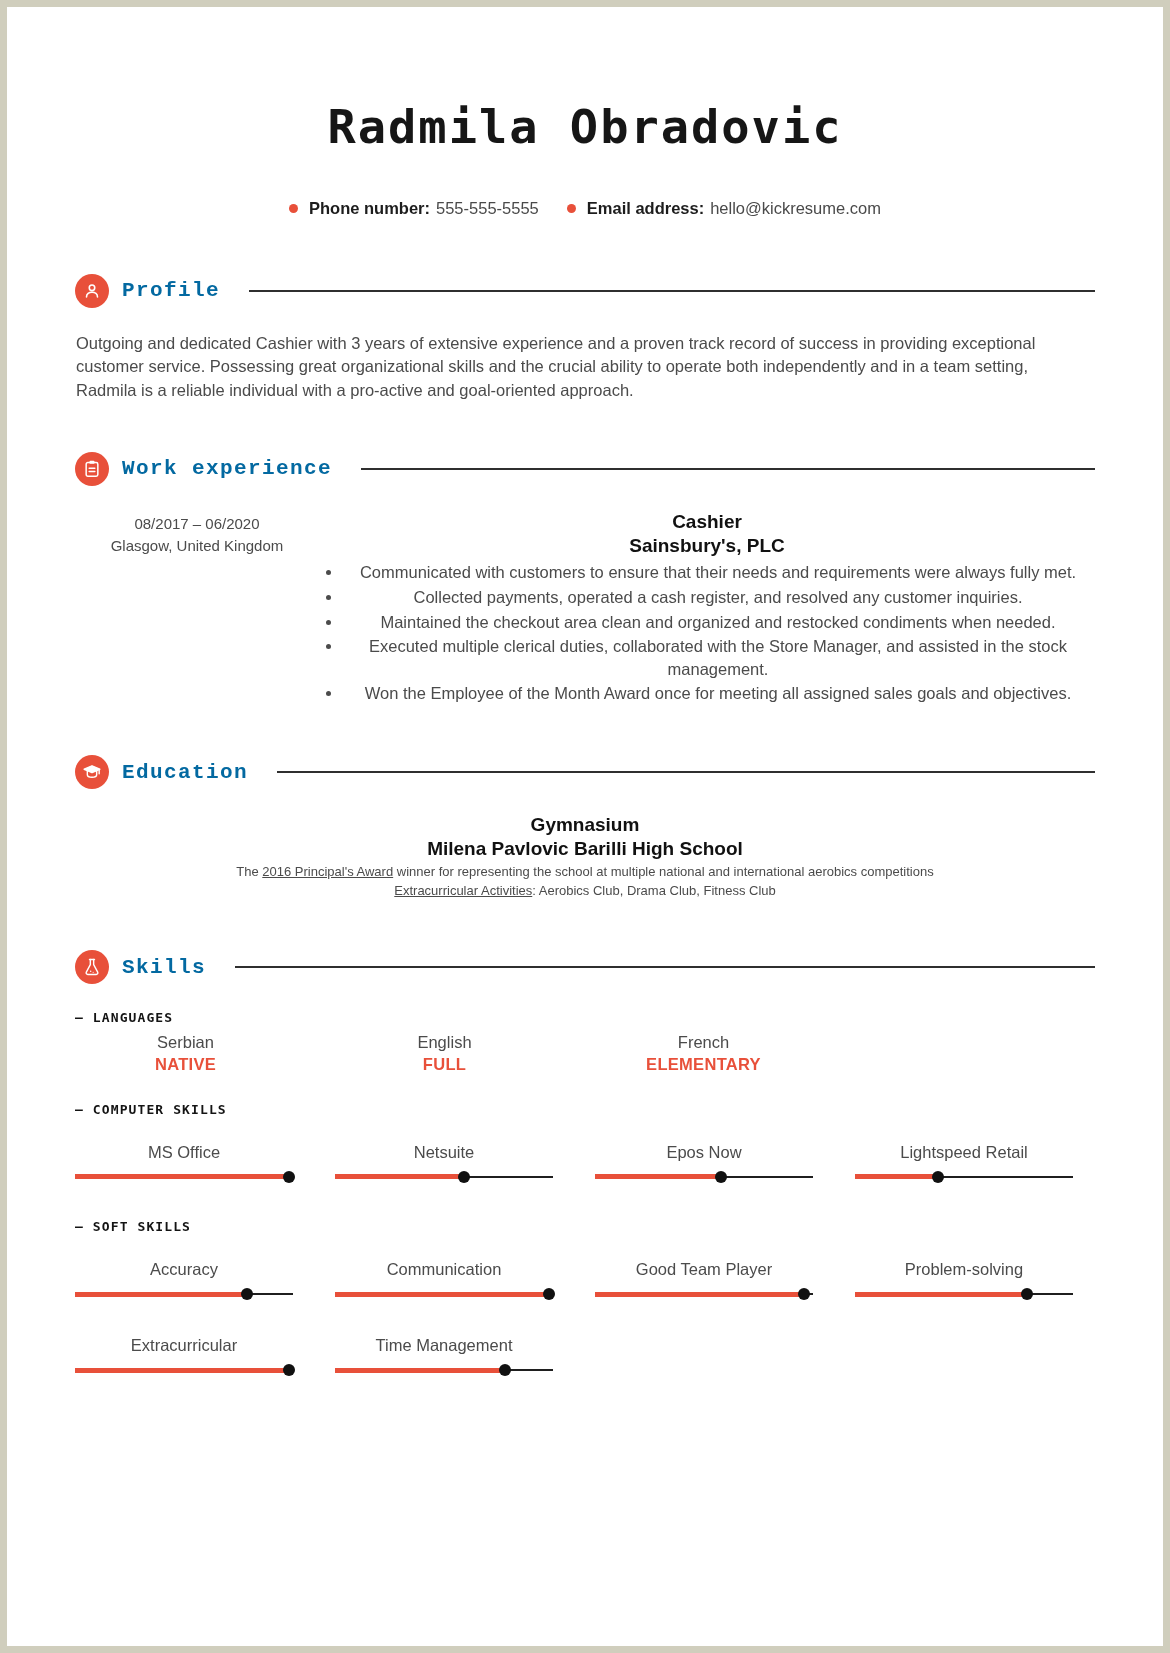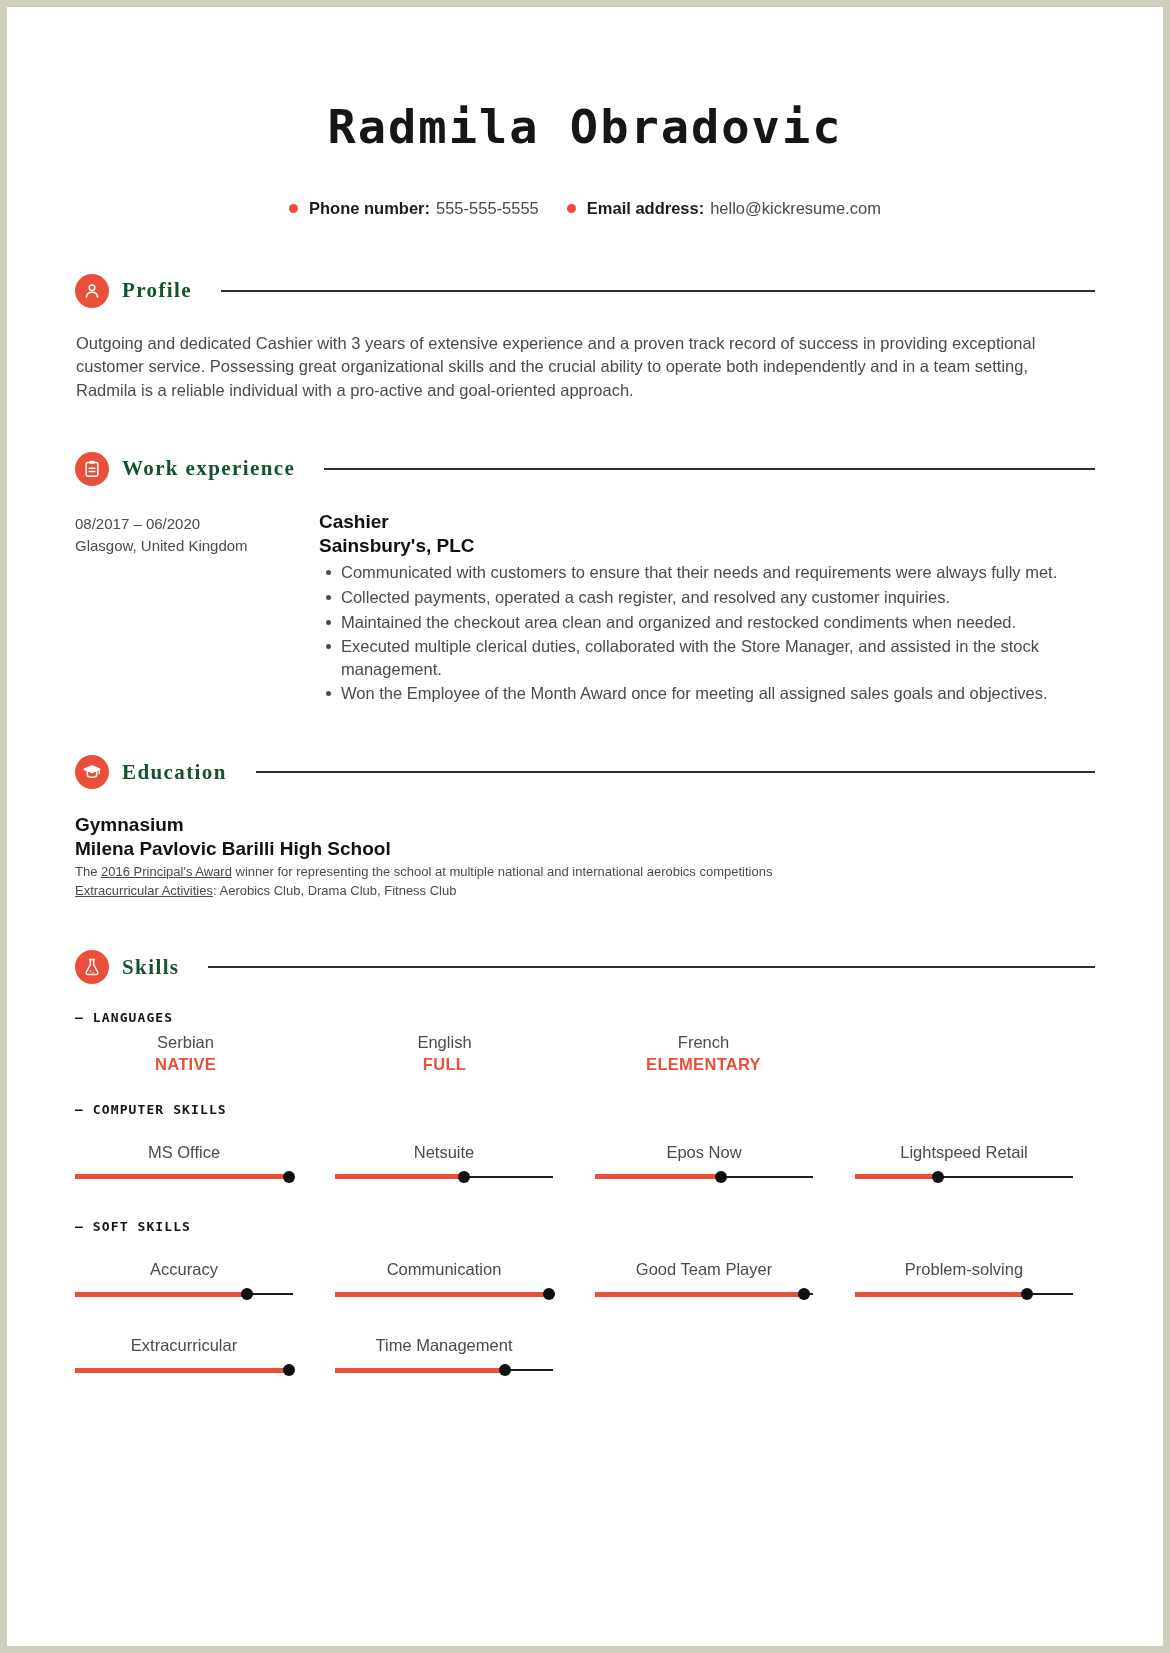--- a/index.html
+++ b/index.html
@@ -86,25 +86,25 @@
     height: 34px;
     border-radius: 50%;
     background: #e8503a;
     display: flex;
     align-items: center;
     justify-content: center;
     flex: none;
   }
   .sec-icon svg { display: block; }
   .sec-title {
-    font-family: Liberation Serif, serif;
+    font-family: Liberation Mono, monospace;
     font-size: 21px;
     font-weight: bold;
     letter-spacing: 1.4px;
-    color: #14532d;
+    color: #0369a1;
     white-space: nowrap;
   }
   .sec-rule {
     flex: 1 1 auto;
     height: 2px;
     background: #2f2f2f;
     margin-left: 16px;
   }
 
   
@@ -112,20 +112,21 @@
     margin: 24px 0 0 1px;
     font-size: 16.5px;
     line-height: 1.42;
     color: #4b4b4b;
     max-width: 960px;
   }
 
   .entry {
     display: flex;
     margin-top: 24px;
+    text-align: center;
   }
   .entry-left {
     width: 244px;
     flex: none;
     font-size: 15px;
     line-height: 1.5;
     color: #4b4b4b;
     padding-top: 3px;
   }
   .entry-right { flex: 1 1 auto; }

